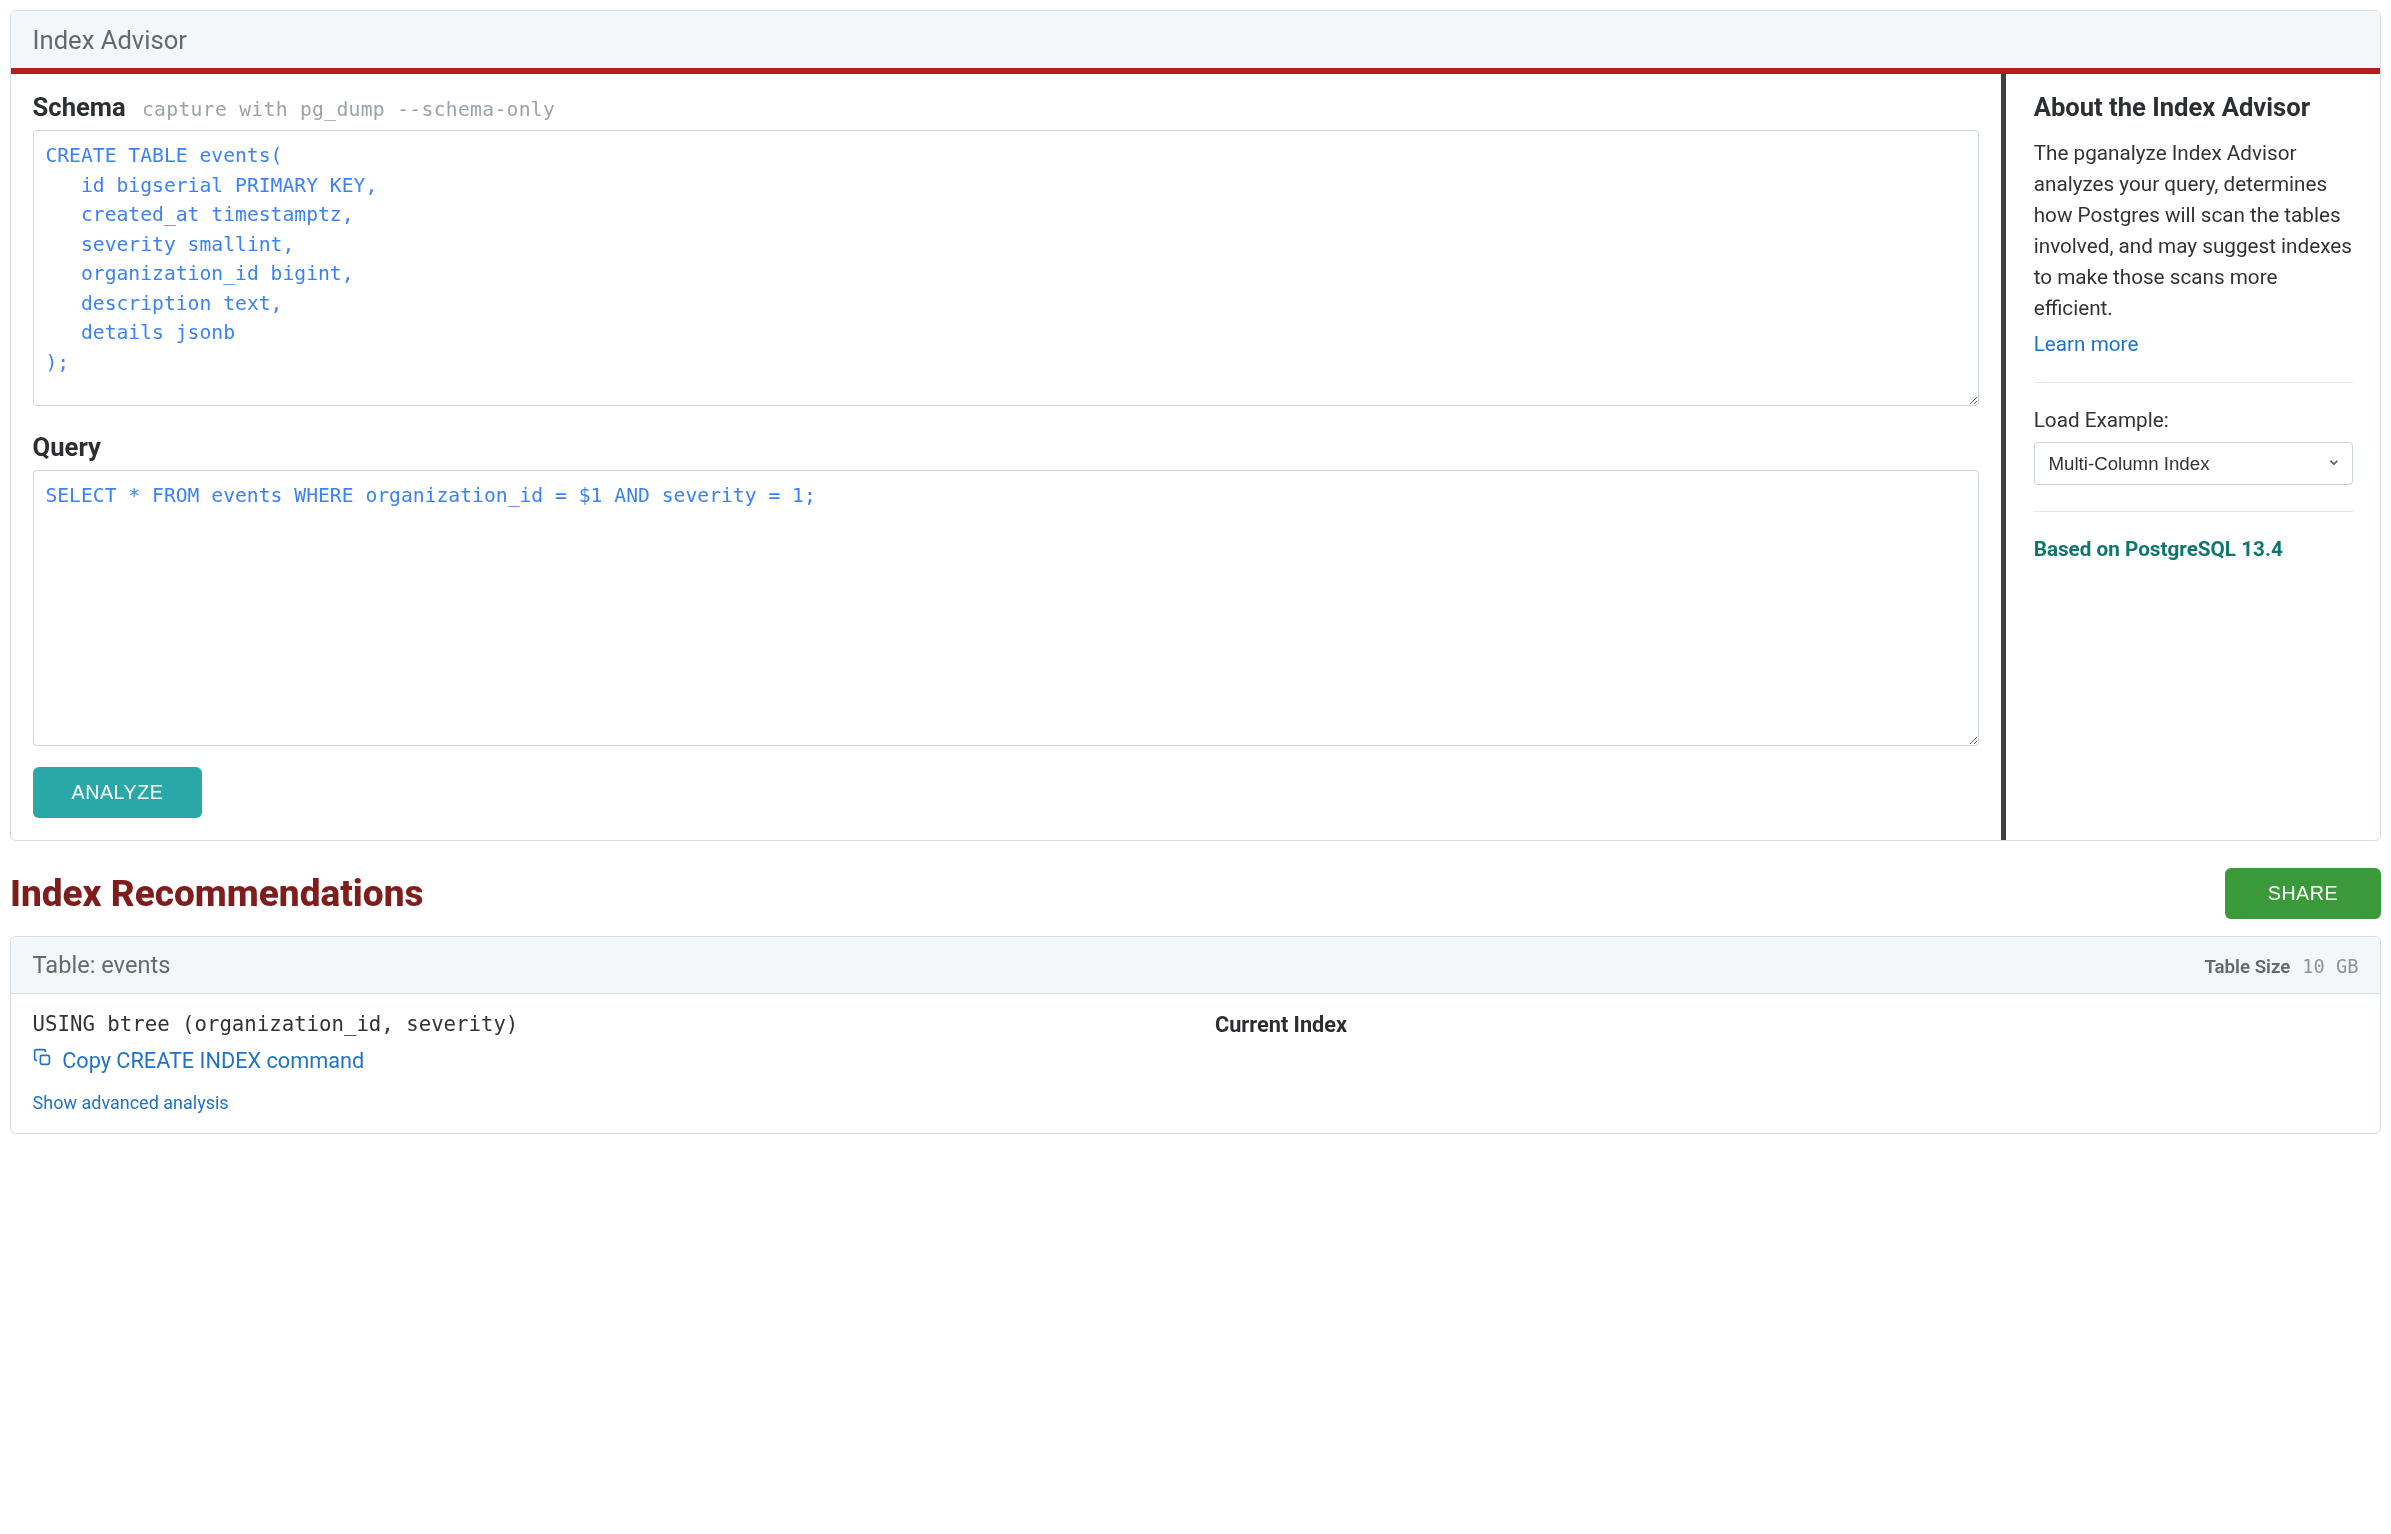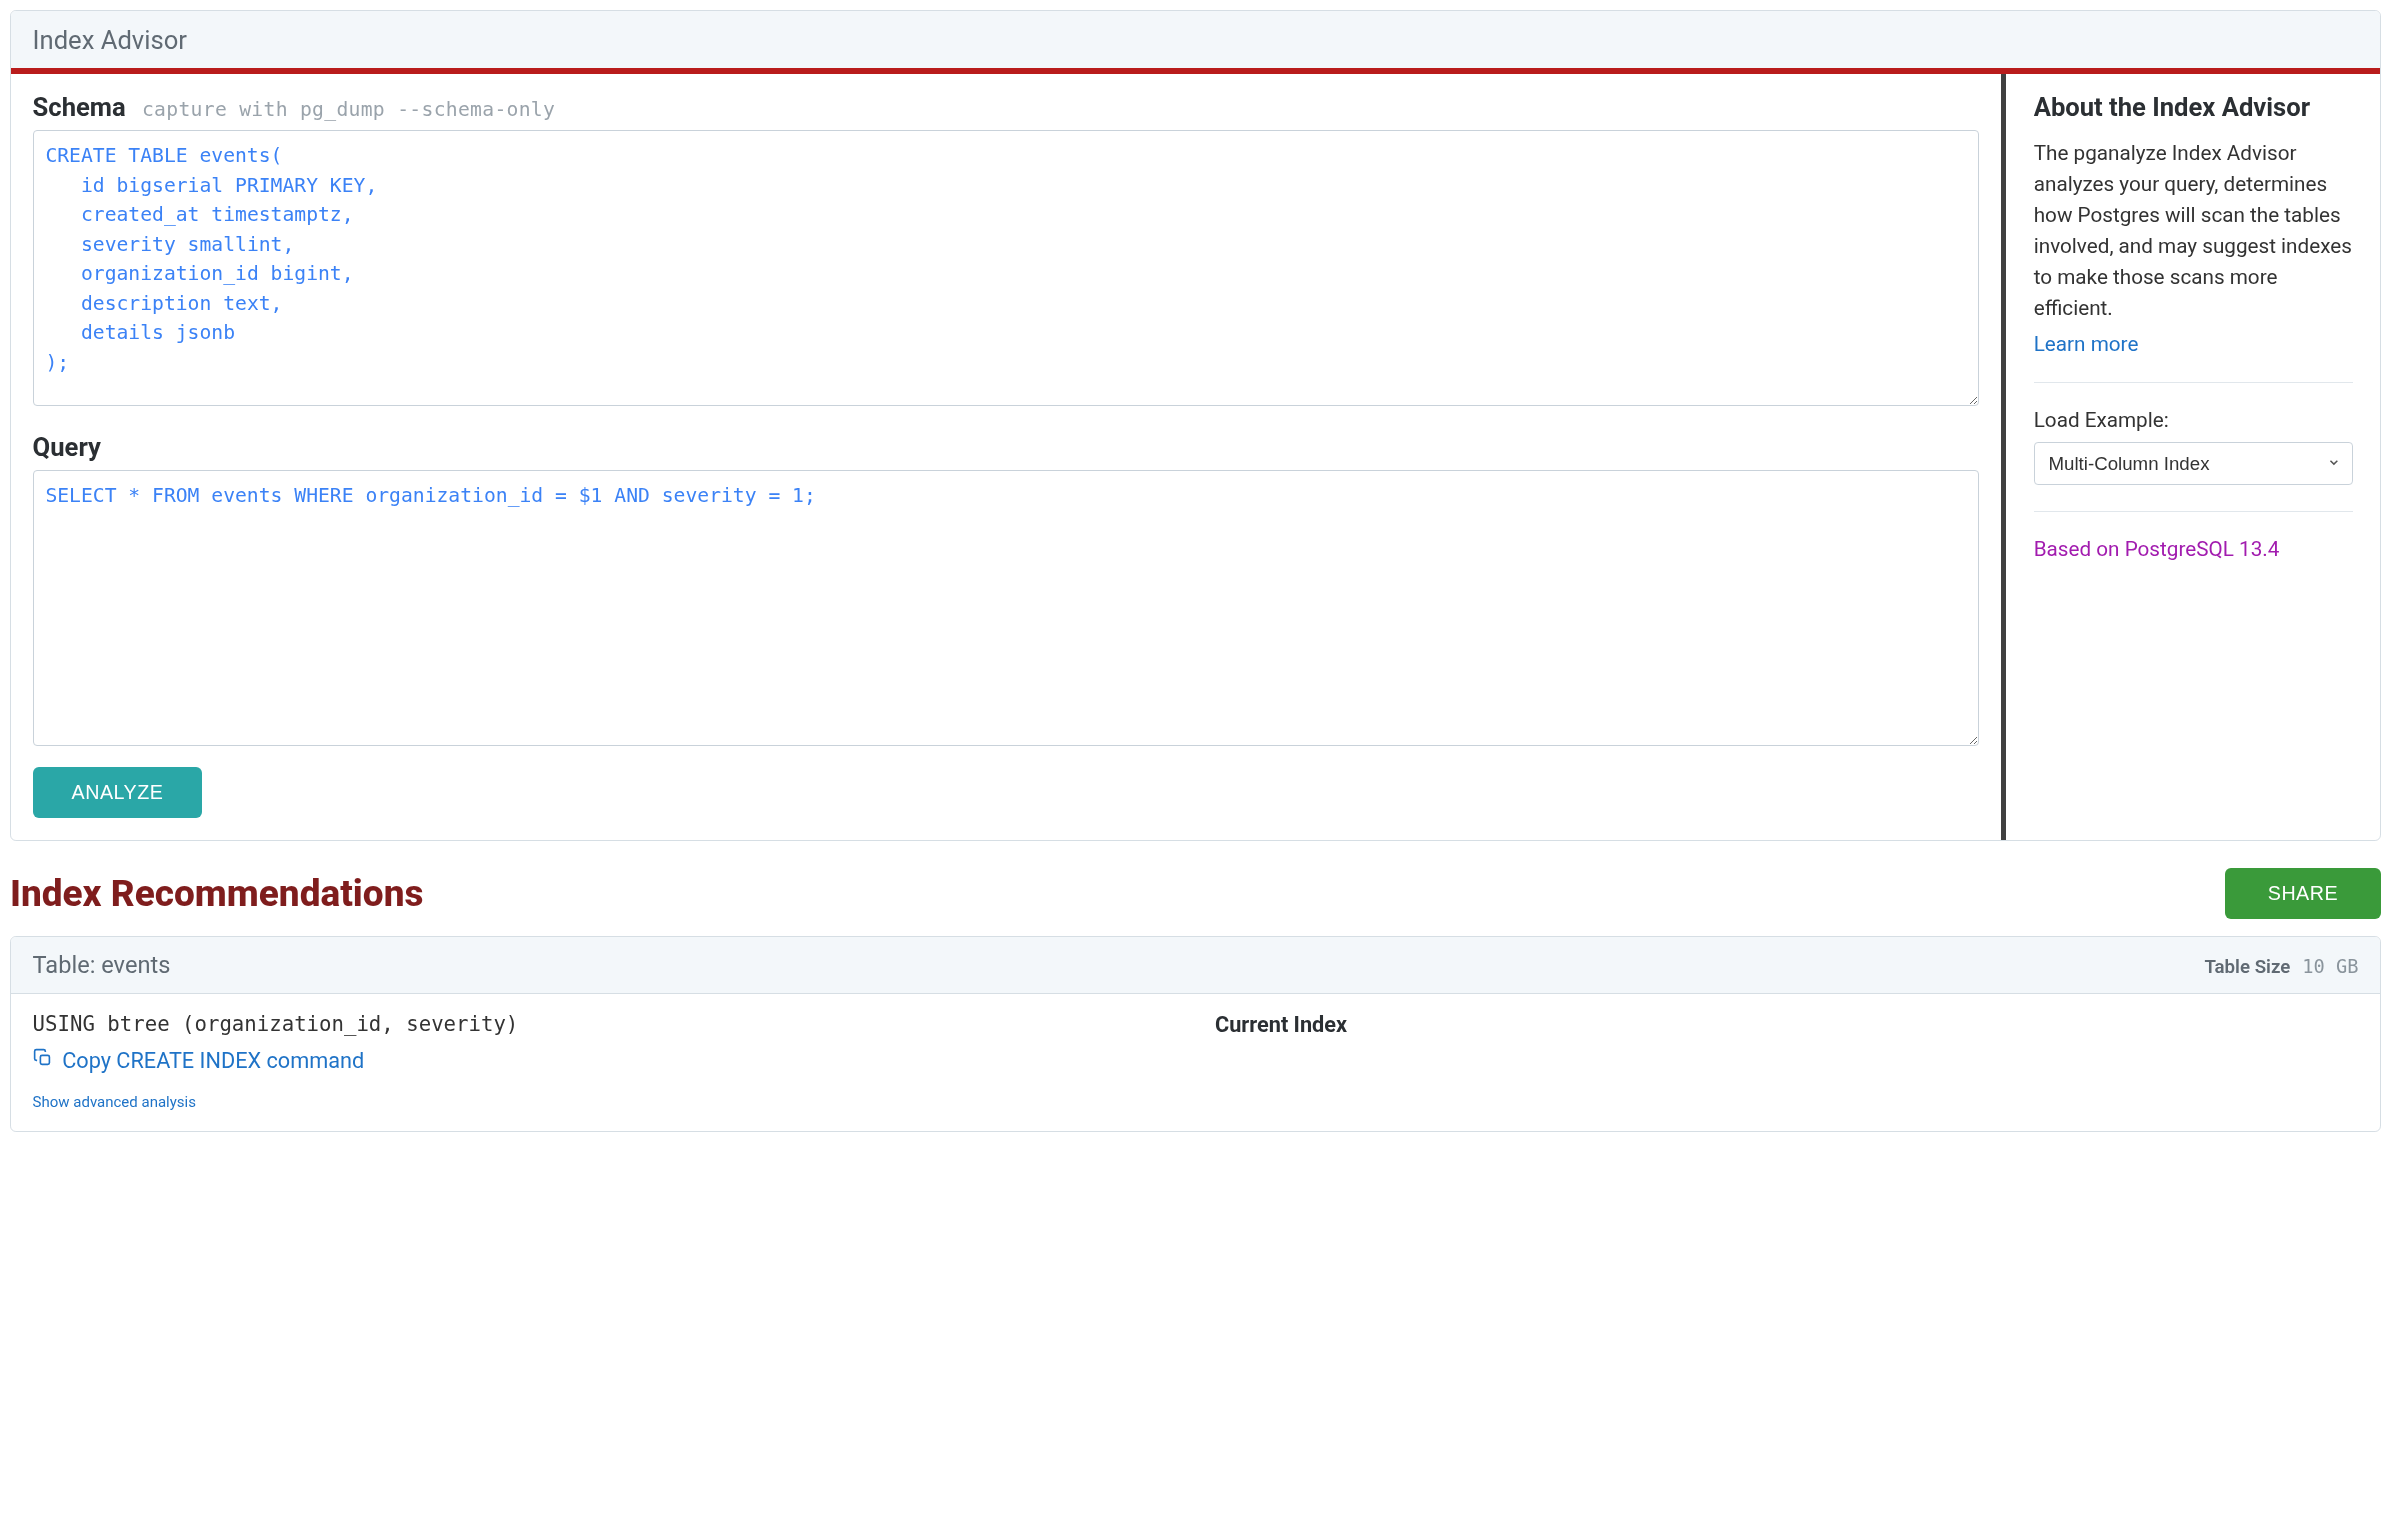--- a/index.html
+++ b/index.html
@@ -120,21 +120,22 @@
   .select-wrap .chev {
     position: absolute;
     right: 11.8px;
     top: 50%;
     transform: translateY(-50%);
     pointer-events: none;
     color: #555;
   }
   .based-on {
     font-size: 20.7px;
-    color: #a21caf;
+    color: #0f766e;
+    font-weight: bold;
   }
   .reco-header {
     display: flex;
     justify-content: space-between;
     align-items: center;
     margin: 27.6px 0 17.7px 0;
   }
   .reco-title {
     font-size: 37px;
     font-weight: 800;
@@ -187,21 +188,21 @@
     display: flex;
     align-items: center;
     gap: 9.9px;
     margin-top: 11.8px;
     cursor: pointer;
   }
   .copy-line .link { font-size: 21.7px; }
   .show-adv {
     margin-top: 19.7px;
   }
-  .show-adv .link { font-size: 15px; }
+  .show-adv .link { font-size: 18px; }
   .copy-icon { color: #1f73c7; flex-shrink: 0; }
 </style>
 </head>
 <body>
 
 <div class="panel">
   <div class="panel-header">Index Advisor</div>
   <div class="panel-body">
     <div class="main-col">
 

